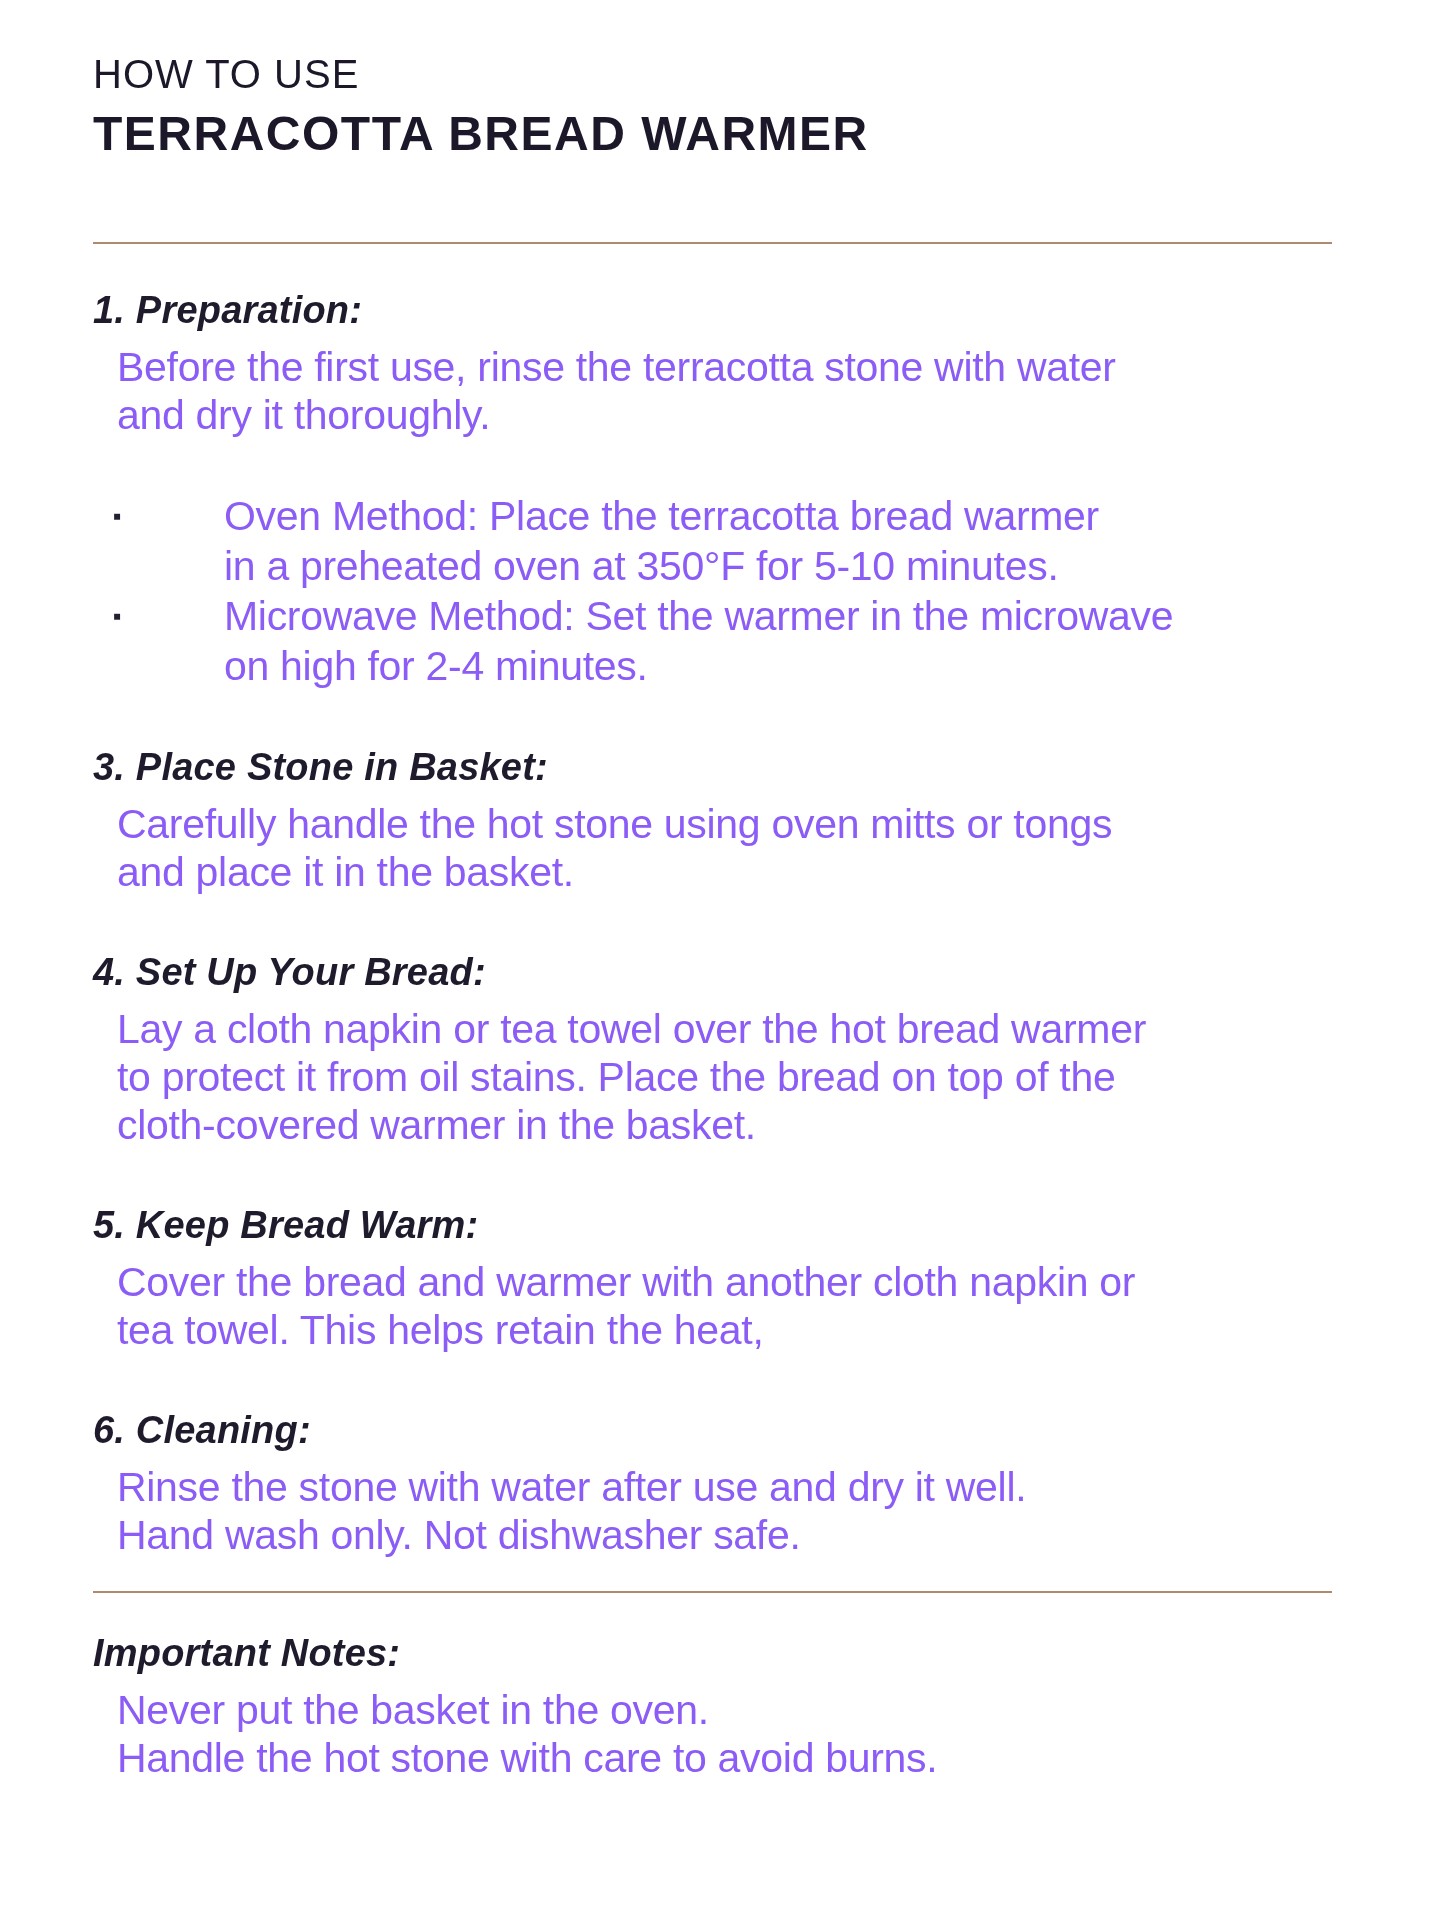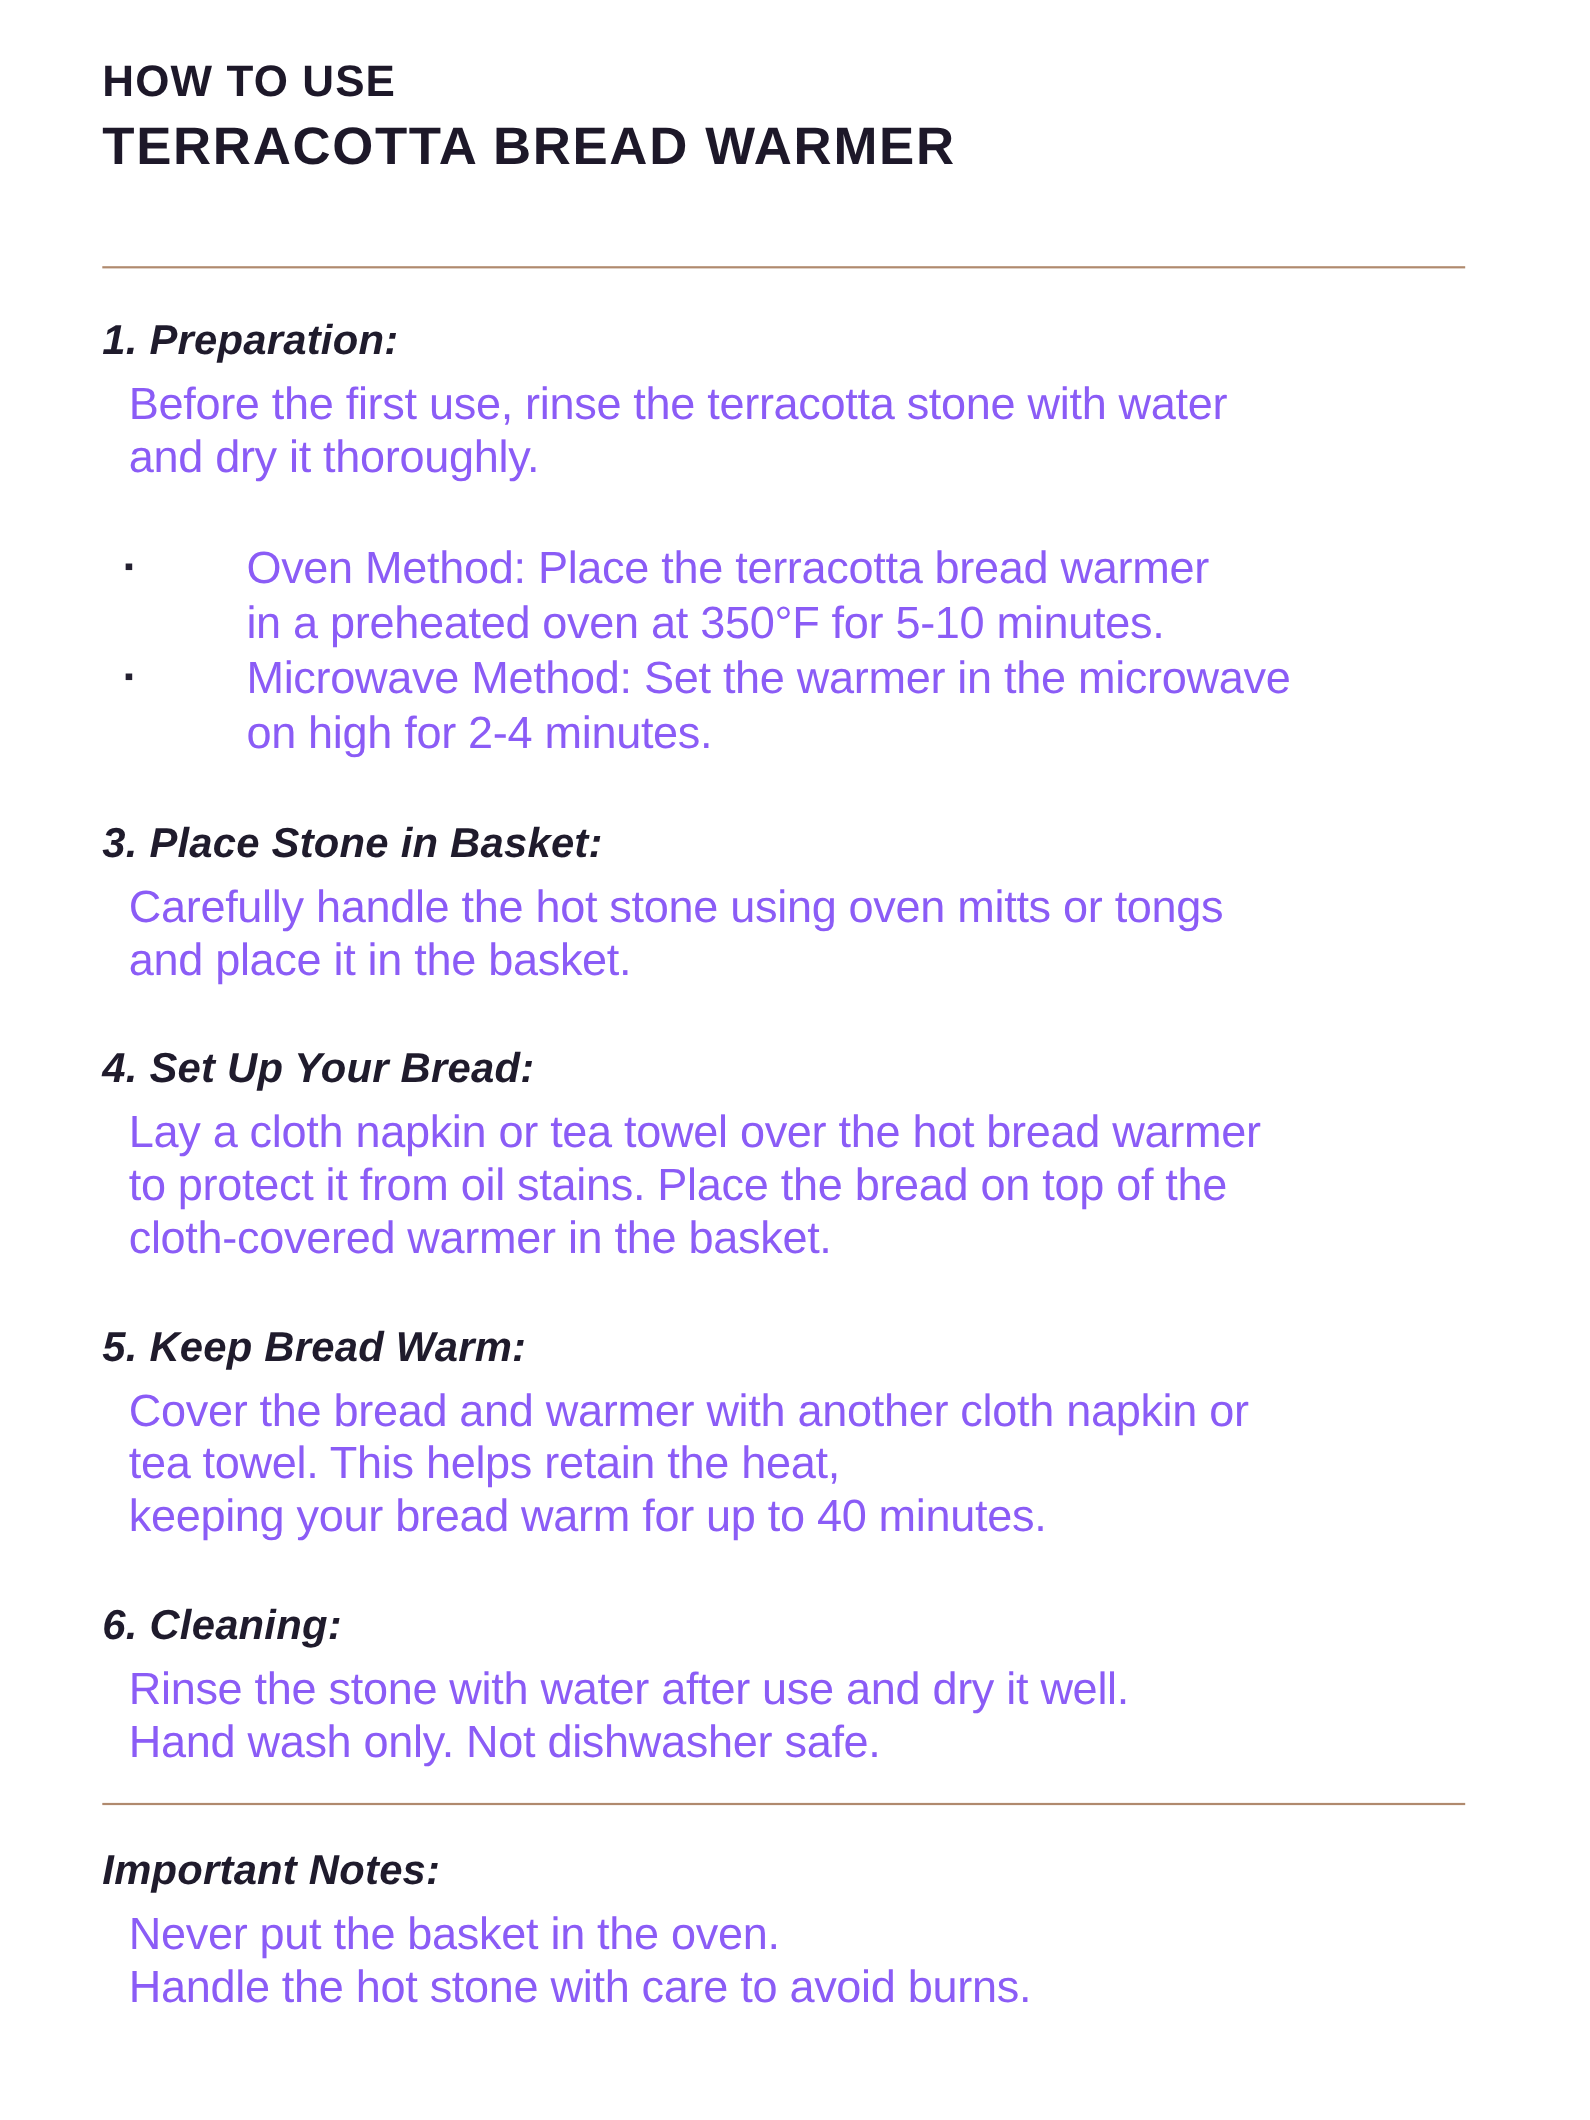--- a/index.html
+++ b/index.html
@@ -15,21 +15,21 @@
     overflow: hidden;
   }
   .page {
     box-sizing: border-box;
     width: 1445px;
     height: 1927px;
     padding: 50px 113px 0 93px;
   }
   .eyebrow {
     font-size: 40px;
-    font-weight: 700;
+    font-weight: 400;
     letter-spacing: 1px;
     color: #1d1829;
     line-height: 48px;
   }
   .title {
     margin: 4px 0 0 0;
     font-size: 48px;
     font-weight: 700;
     letter-spacing: 1.5px;
     color: #1d1829;
@@ -132,21 +132,20 @@
     <h2 class="section-heading">4. Set Up Your Bread:</h2>
     <div class="line">Lay a cloth napkin or tea towel over the hot bread warmer</div>
     <div class="line">to protect it from oil stains. Place the bread on top of the</div>
     <div class="line">cloth-covered warmer in the basket.</div>
   </section>
 
   <section class="section">
     <h2 class="section-heading">5. Keep Bread Warm:</h2>
     <div class="line">Cover the bread and warmer with another cloth napkin or</div>
     <div class="line">tea towel. This helps retain the heat,</div>
-    <div class="line">keeping your bread warm for up to 40 minutes.</div>
   </section>
 
   <section class="section">
     <h2 class="section-heading">6. Cleaning:</h2>
     <div class="line">Rinse the stone with water after use and dry it well.</div>
     <div class="line">Hand wash only. Not dishwasher safe.</div>
   </section>
 
   <hr class="divider divider-bottom">
 

